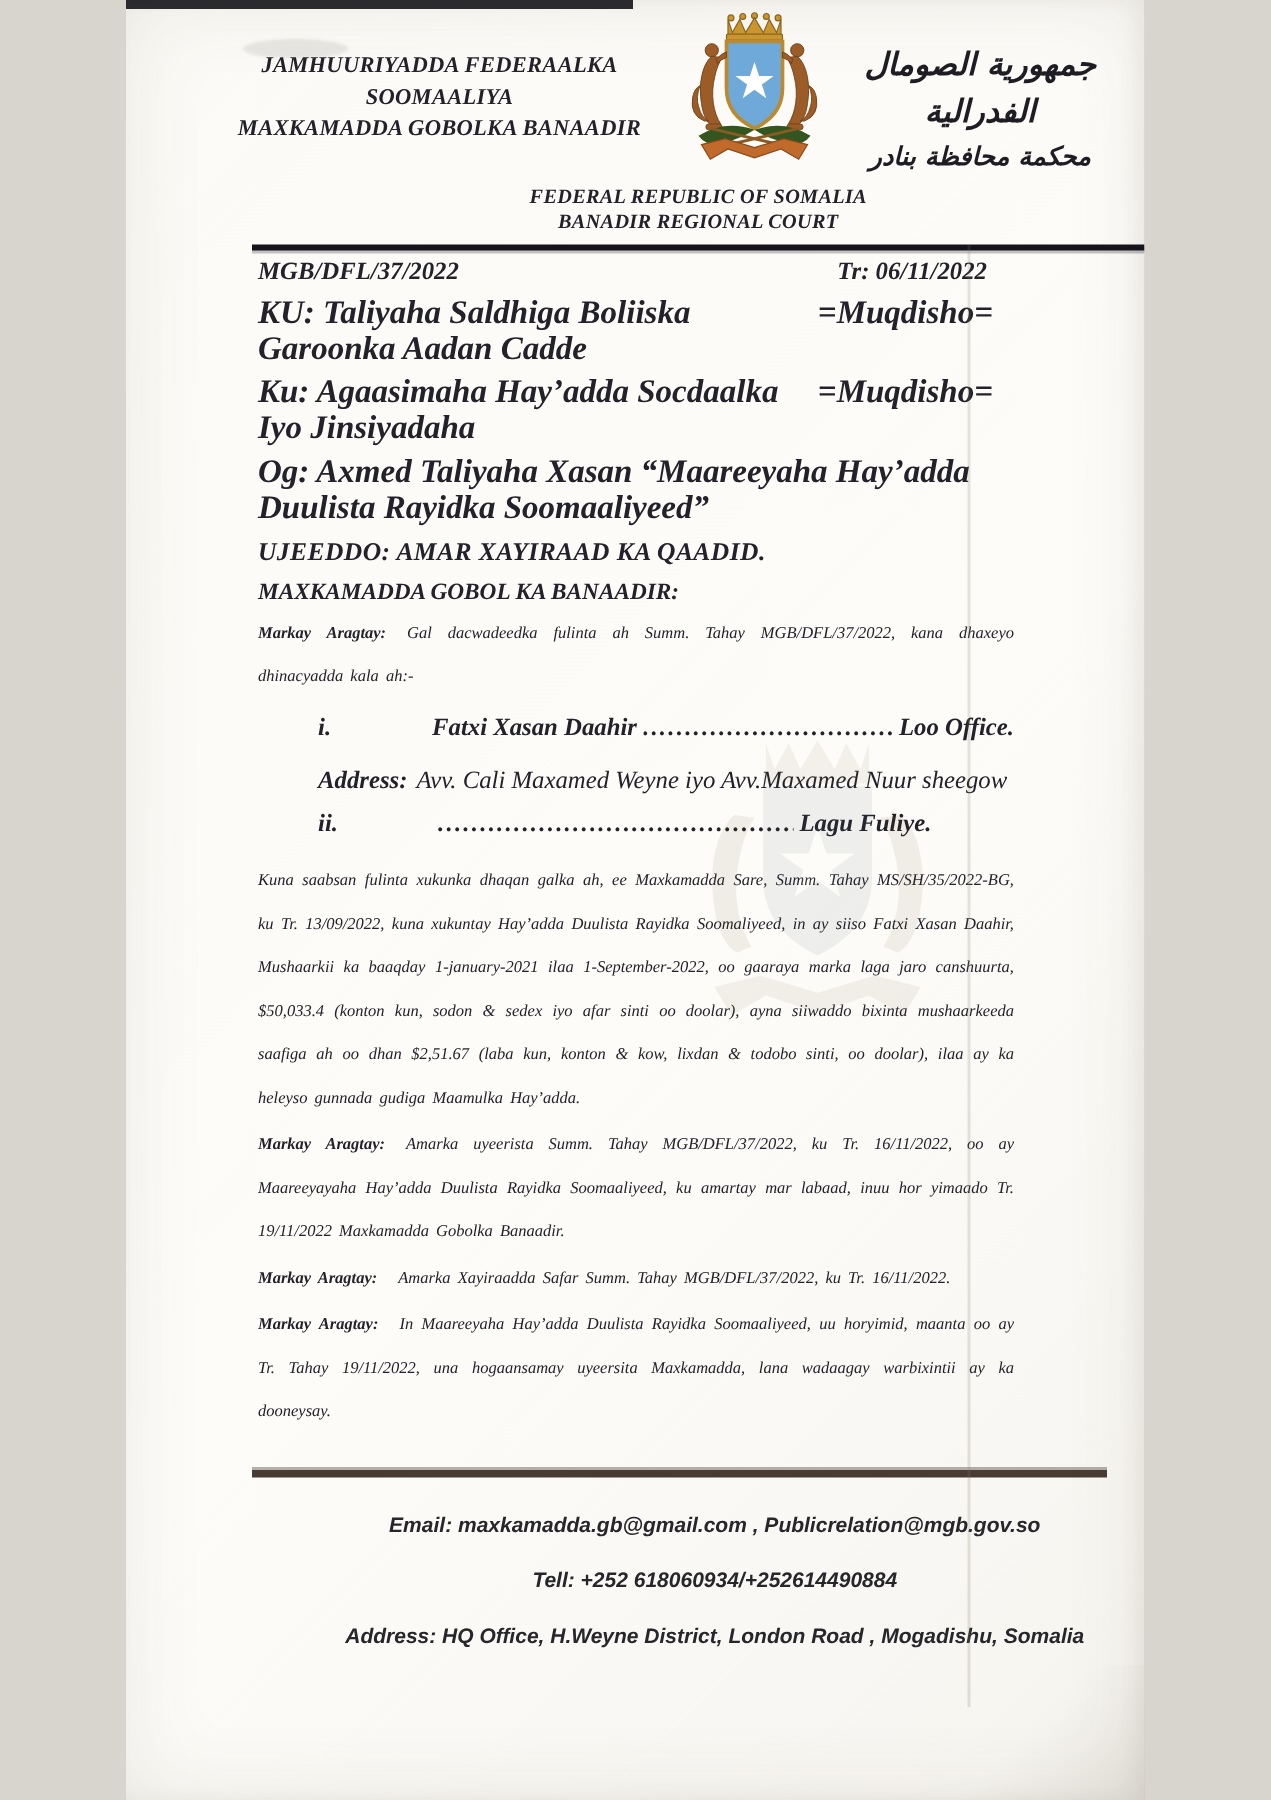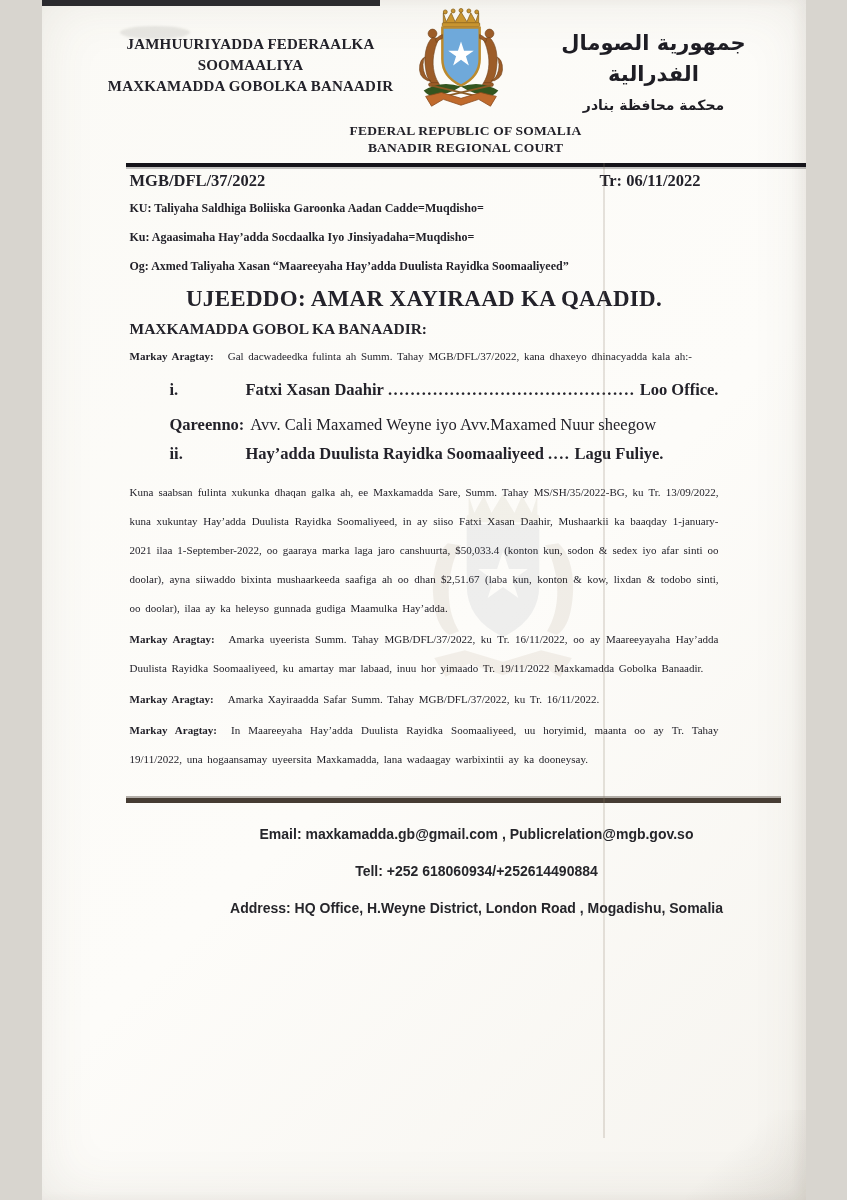--- a/index.html
+++ b/index.html
@@ -1,49 +1,50 @@
 <!DOCTYPE html>
 <html><head>
 <meta charset="utf-8">
 <style>
   html,body{margin:0;padding:0;background:#d8d5cf;}
   .page{
     position:relative;
-    width:764px;height:1200px;
+    width:679px;height:1200px;
     margin:0 auto;
     background:linear-gradient(135deg,#fbfaf6 0%,#fdfcf9 55%,#f6f4ef 100%);
     box-shadow:inset 0 0 55px rgba(90,75,55,0.10), inset -6px 0 12px rgba(80,70,55,0.06);
     font-family:"Liberation Serif", serif;
     color:#23222a;
     overflow:hidden;
+    font-style:italic;
   }
   
   .scan-strip{position:absolute;left:0;top:0;width:338px;height:6px;background:#15151a;opacity:.9;}
   .scan-smudge{position:absolute;left:78px;top:26px;width:70px;height:13px;background:rgba(60,55,50,.10);border-radius:50%;filter:blur(1px);}
   .fold-line{position:absolute;left:561px;top:163px;width:2px;height:975px;background:rgba(135,122,100,.20);}
   .corner-shade{position:absolute;right:0;bottom:0;width:120px;height:90px;background:linear-gradient(315deg,rgba(90,80,65,.10),rgba(0,0,0,0) 60%);}
 
   
   .header{display:flex;padding:8px 18px 0 58px;}
   .hdr-left{width:302px;margin-top:26px;text-align:center;font-weight:bold;font-size:15px;line-height:21px;letter-spacing:.2px;}
   .emblem{width:118px;height:110px;flex:0 0 118px;}
   .hdr-right{flex:1;margin-top:20px;text-align:center;direction:rtl;font-family:"DejaVu Sans", sans-serif;font-weight:bold;font-size:21px;line-height:31px;color:#1e1d24;}
-  .hdr-right .ar2{font-size:14px;}
+  .hdr-right .ar2{font-size:17px;}
   .center-title{text-align:center;transform:translateX(42px);font-weight:bold;font-size:13.5px;line-height:17px;margin-top:1px;letter-spacing:.2px;}
 
   .divider1{height:4px;background:#15141a;margin:7px 0 0 84px;box-shadow:0 2px 0 rgba(20,20,25,.25);}
   .divider2{height:5px;background:#463c33;margin:24px 25px 0 84px;box-shadow:0 -2px 0 rgba(70,60,50,.4);}
 
   .content{padding:0 87px 0 88px;}
   .qeybta{text-align:center;font-weight:bold;font-size:15px;margin-top:5px;letter-spacing:.3px;}
   .ref-row{display:flex;justify-content:space-between;font-weight:bold;font-size:16.5px;margin-top:4px;}
   .ref-row .right{margin-right:18px;}
-  .recip-row{display:flex;justify-content:flex-start;font-weight:bold;font-size:12px;margin-top:5px;line-height:24px;}
+  .recip-row{display:flex;justify-content:flex-start;font-weight:bold;font-size:22px;margin-top:5px;line-height:24px;}
   .recip-row .right{margin-right:14px;}
-  .subject{text-align:center;font-weight:bold;font-size:23px;margin-top:8px;letter-spacing:.3px;}
+  .subject{text-align:left;font-weight:bold;font-size:17px;margin-top:8px;letter-spacing:.3px;}
   .court-heading{font-weight:bold;font-size:15.5px;margin-top:8px;}
 
   .para{font-size:11px;line-height:29px;text-align:justify;word-spacing:2px;margin-top:4px;}
   .para .lead{font-weight:bold;margin-right:14px;}
   .para.tight{margin-top:2px;}
   .para.gap{margin-top:14px;}
 
   .party-row{display:flex;align-items:baseline;font-weight:bold;font-size:16.5px;margin:9px 0 0 40px;}
   .party-row .num{flex:0 0 76px;}
   .party-row .leader{flex:1;overflow:hidden;white-space:nowrap;letter-spacing:1.5px;margin:0 4px;}
@@ -162,27 +163,26 @@
     </div>
 
     <div class="party-row">
       <span class="num">i.</span>
       <span class="name">Fatxi Xasan Daahir</span>
       <span class="leader">........................................................................................................................</span>
       <span class="result">Loo Office.</span>
     </div>
 
     <div class="lawyers">
-      <span class="lead">Qareenno:</span><span>Avv. Cali Maxamed Weyne iyo Avv.Maxamed Nuur sheegow</span>
+      <span class="lead">Address:</span><span>Avv. Cali Maxamed Weyne iyo Avv.Maxamed Nuur sheegow</span>
     </div>
 
 
     <div class="party-row second">
       <span class="num">ii.</span>
-      <span class="name">Hay’adda Duulista Rayidka Soomaaliyeed</span>
       <span class="leader">........................................................................</span>
       <span class="result">Lagu Fuliye.</span>
     </div>
 
     <div class="para gap">
       <span>Kuna saabsan fulinta xukunka dhaqan galka ah, ee Maxkamadda Sare, Summ. Tahay MS/SH/35/2022-BG, ku Tr. 13/09/2022, kuna xukuntay Hay’adda Duulista Rayidka Soomaliyeed, in ay siiso Fatxi Xasan Daahir, Mushaarkii ka baaqday 1-january-2021 ilaa 1-September-2022, oo gaaraya marka laga jaro canshuurta, $50,033.4 (konton kun, sodon &amp; sedex iyo afar sinti oo doolar), ayna siiwaddo bixinta mushaarkeeda saafiga ah oo dhan $2,51.67 (laba kun, konton &amp; kow, lixdan &amp; todobo sinti, oo doolar), ilaa ay ka heleyso gunnada gudiga Maamulka Hay’adda.</span>
     </div>
 
     <div class="para tight">
       <span class="lead">Markay Aragtay:</span><span>Amarka uyeerista Summ. Tahay MGB/DFL/37/2022, ku Tr. 16/11/2022, oo ay Maareeyayaha Hay’adda Duulista Rayidka Soomaaliyeed, ku amartay mar labaad, inuu hor yimaado Tr. 19/11/2022 Maxkamadda Gobolka Banaadir.</span>

